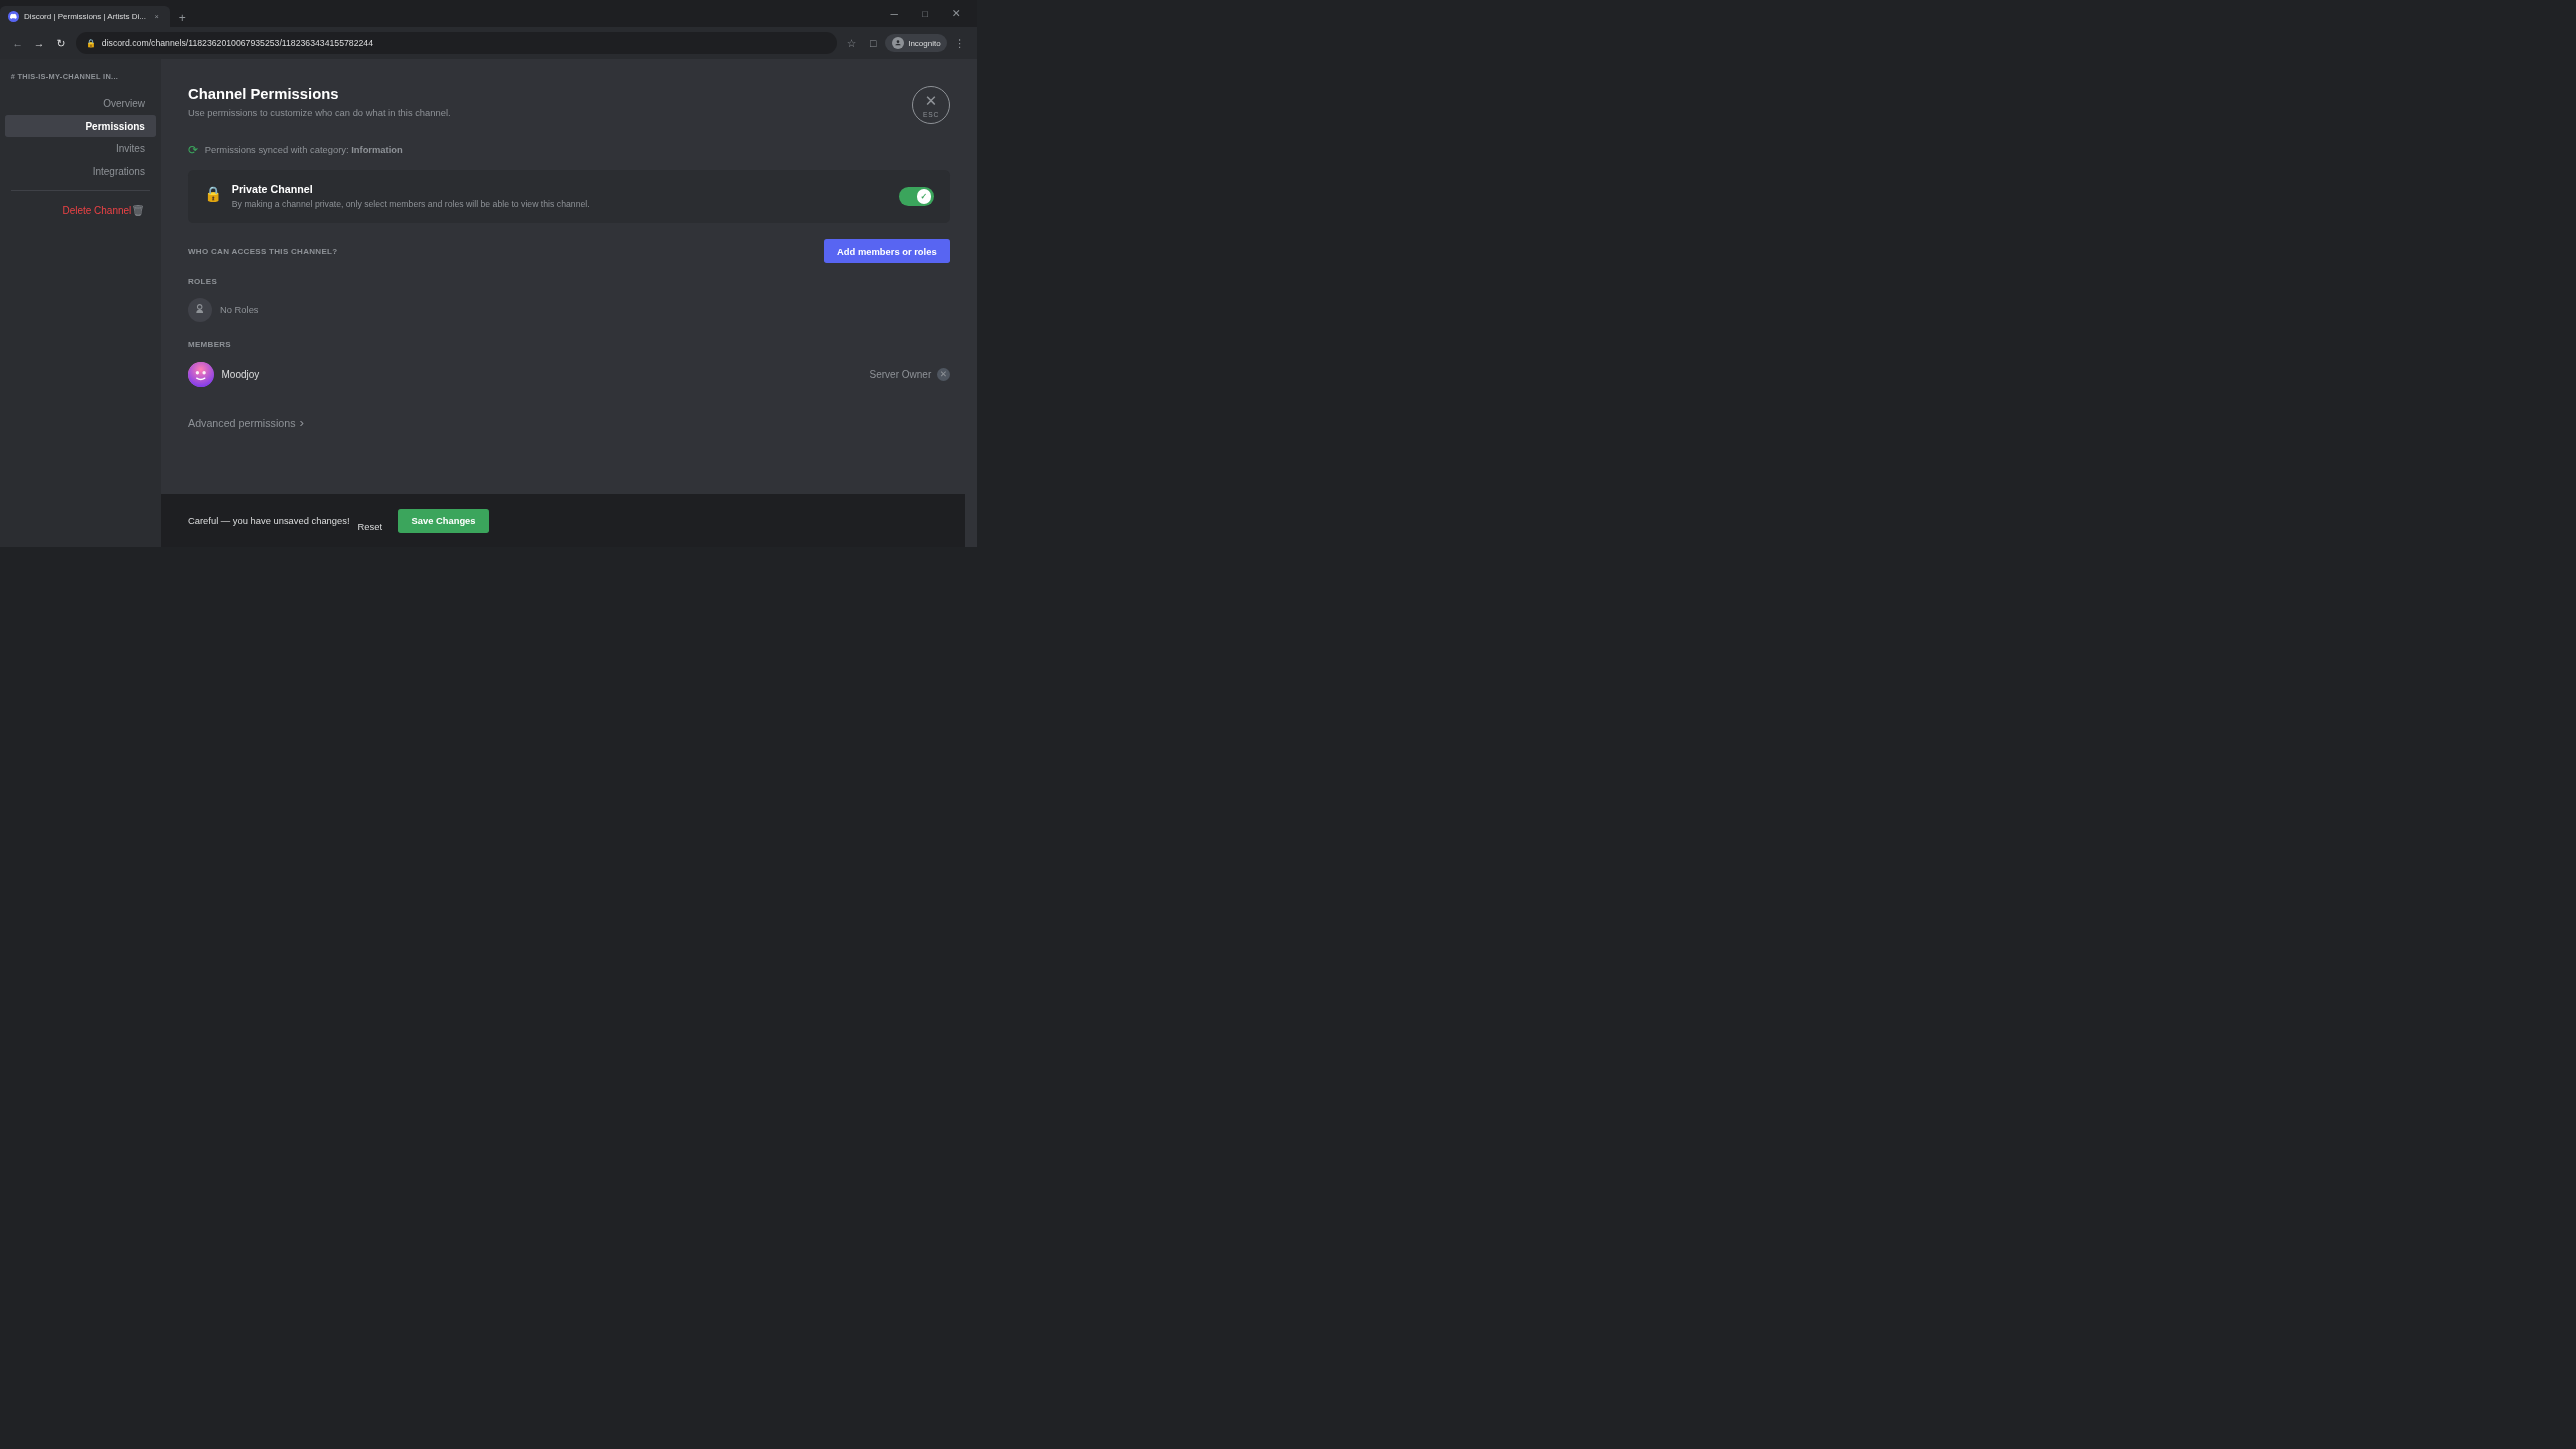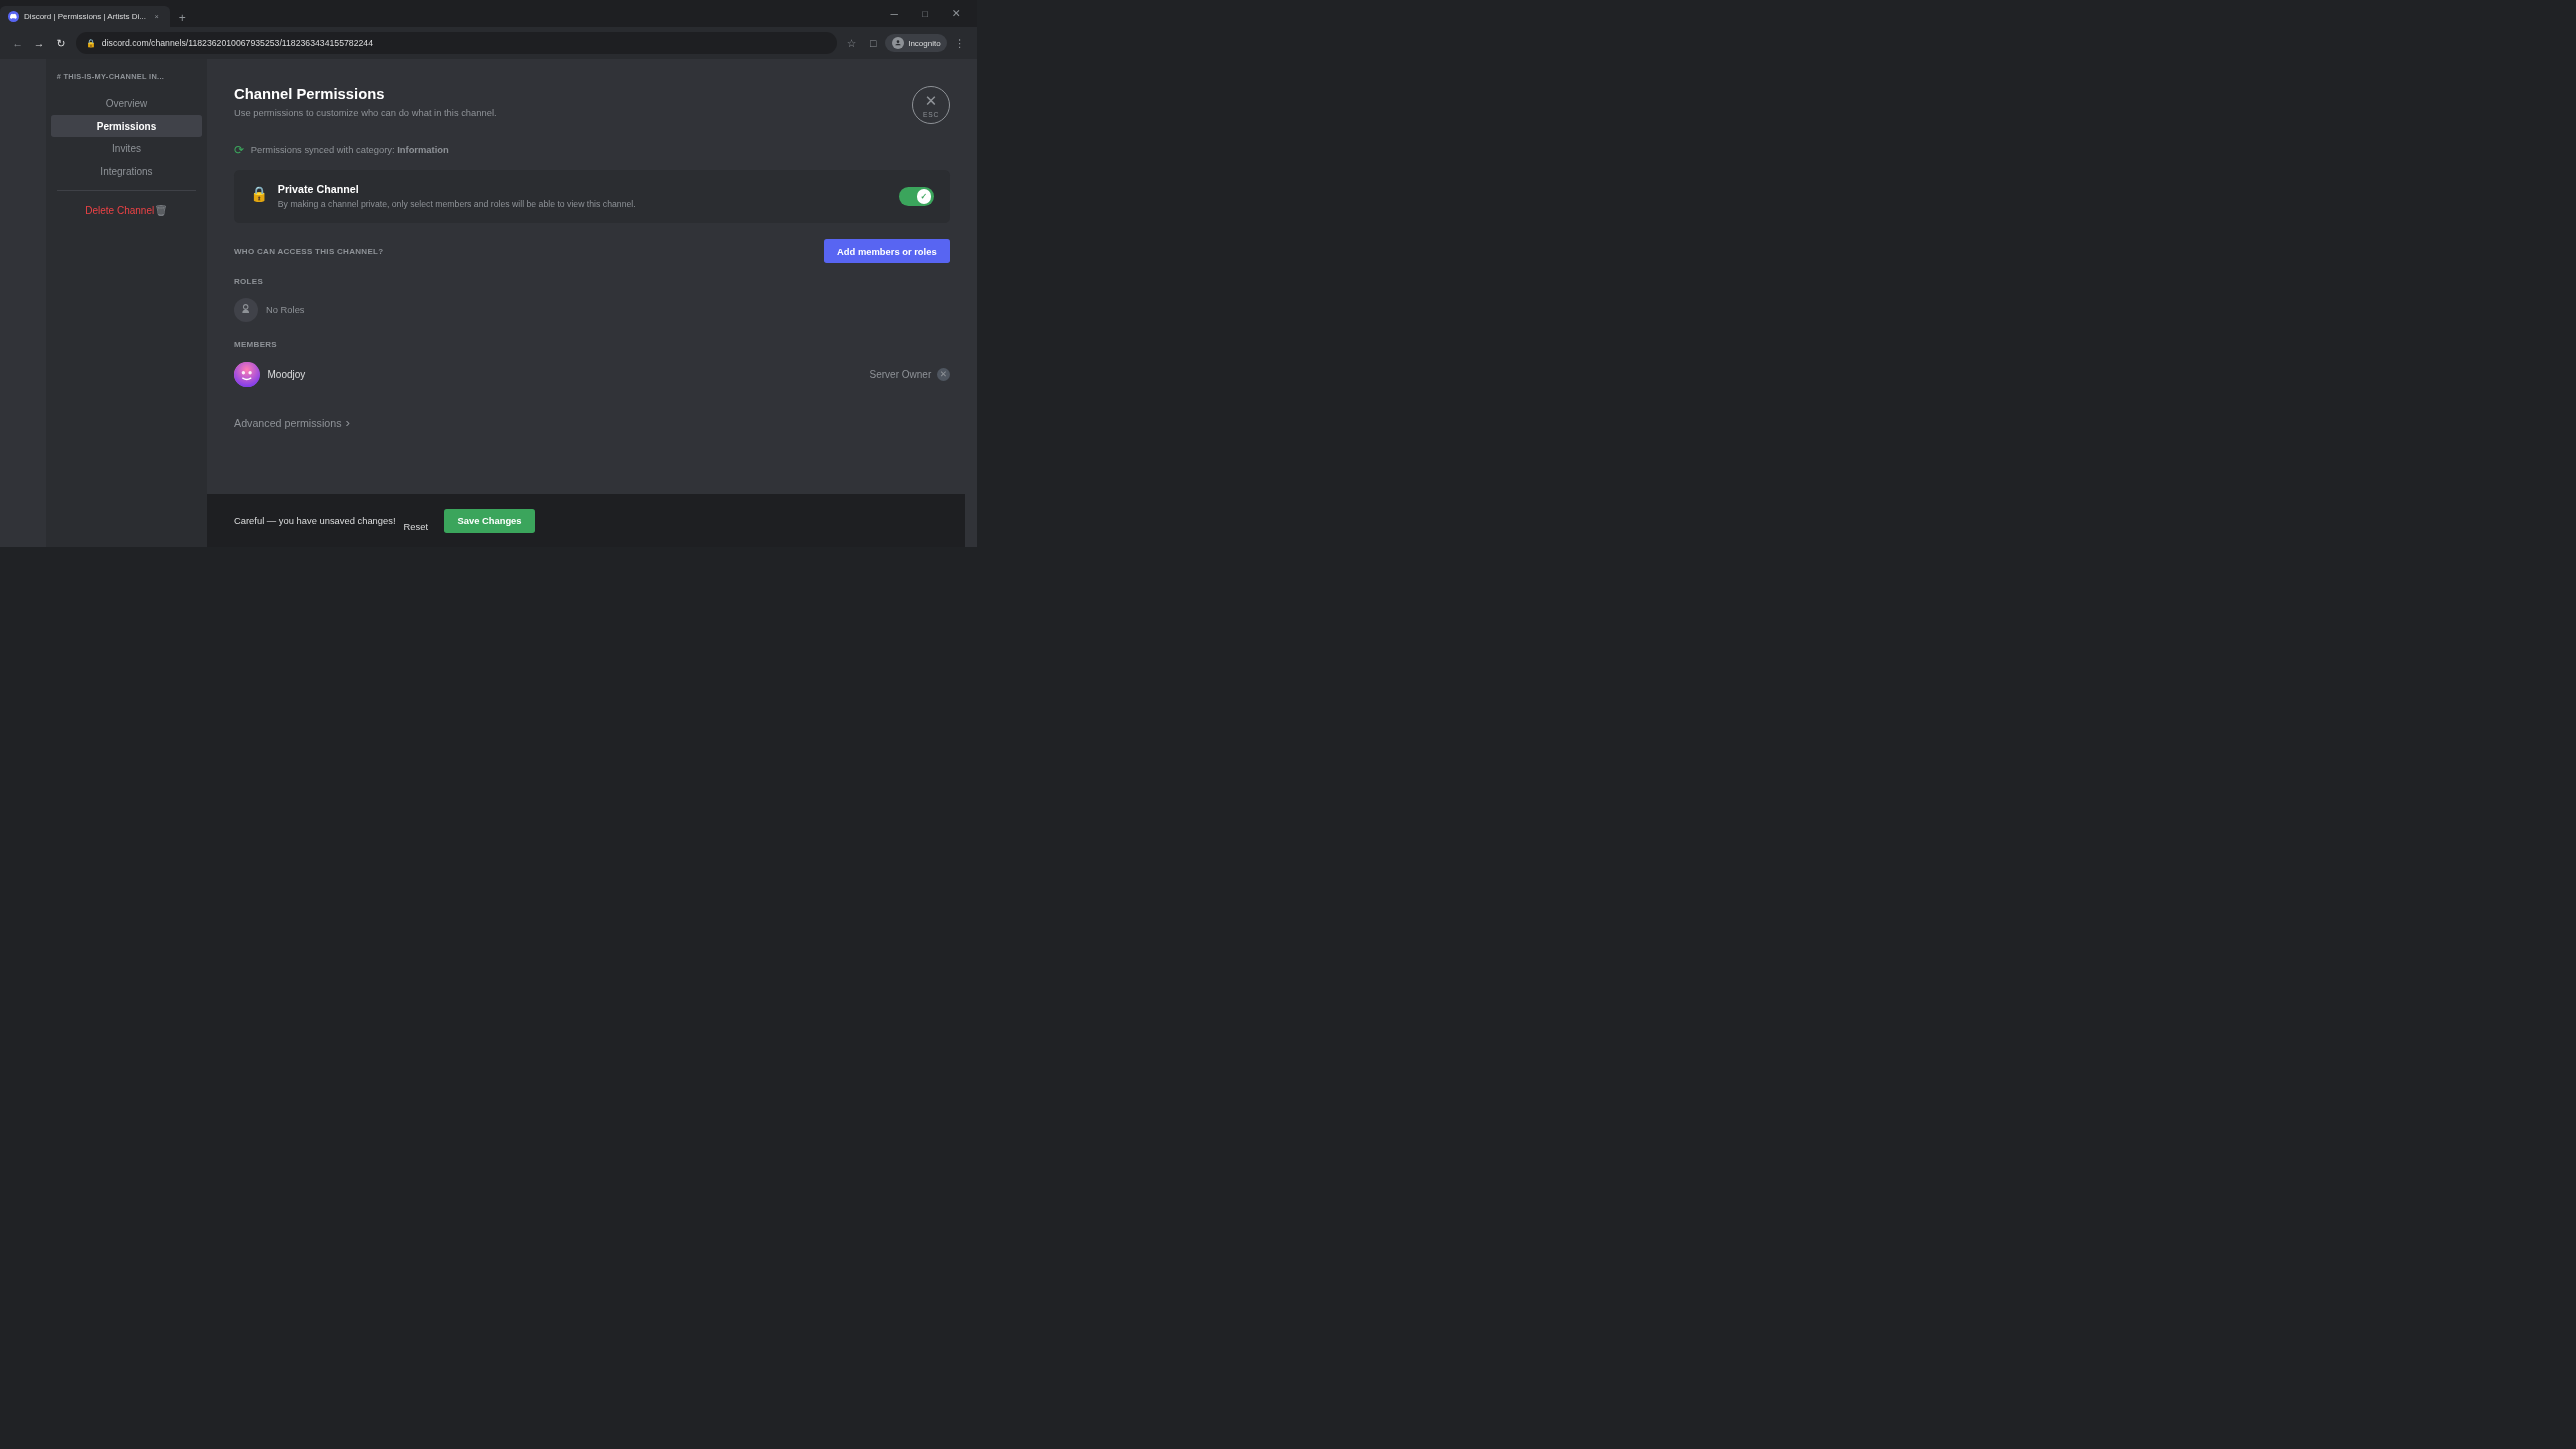--- a/index.html
+++ b/index.html
@@ -141,21 +141,20 @@
       align-items: center;
       justify-content: center;
       font-size: 6.7px;
     }
 
     
     .app-layout {
       display: flex;
       height: calc(547px - 59px);
       background: #313338;
-      padding-left: 46px;
     }
 
     
     .sidebar {
       width: 161px;
       background: #2b2d31;
       padding: 13.4px 0;
       flex-shrink: 0;
     }
     .sidebar-header {
@@ -168,21 +167,21 @@
     }
     .sidebar-item {
       padding: 5.4px 10.7px;
       cursor: pointer;
       border-radius: 2.7px;
       margin: 0.7px 5.4px;
       font-size: 10px;
       color: #8e9297;
       display: flex;
       align-items: center;
-      justify-content: center;
+      justify-content: flex-end;
     }
     .sidebar-item.active {
       background: #404249;
       color: #ffffff;
       font-weight: 600;
     }
     .sidebar-divider {
       height: 0.7px;
       background: #3f4147;
       margin: 8px 10.7px;

